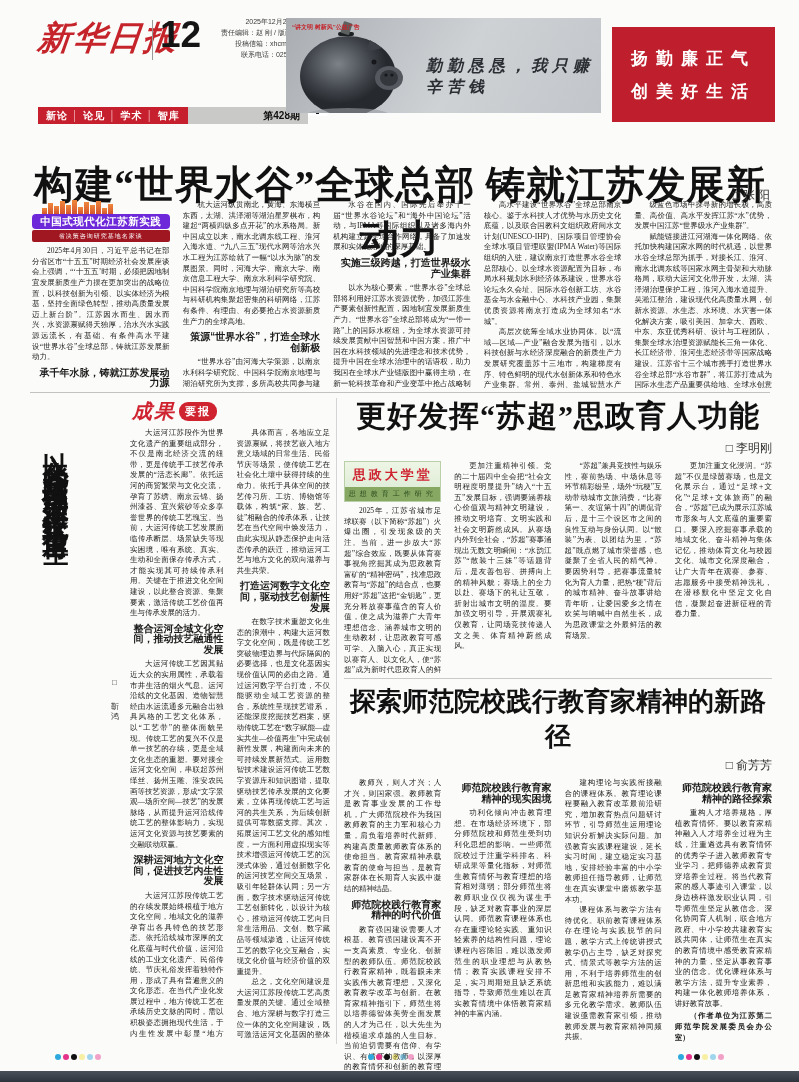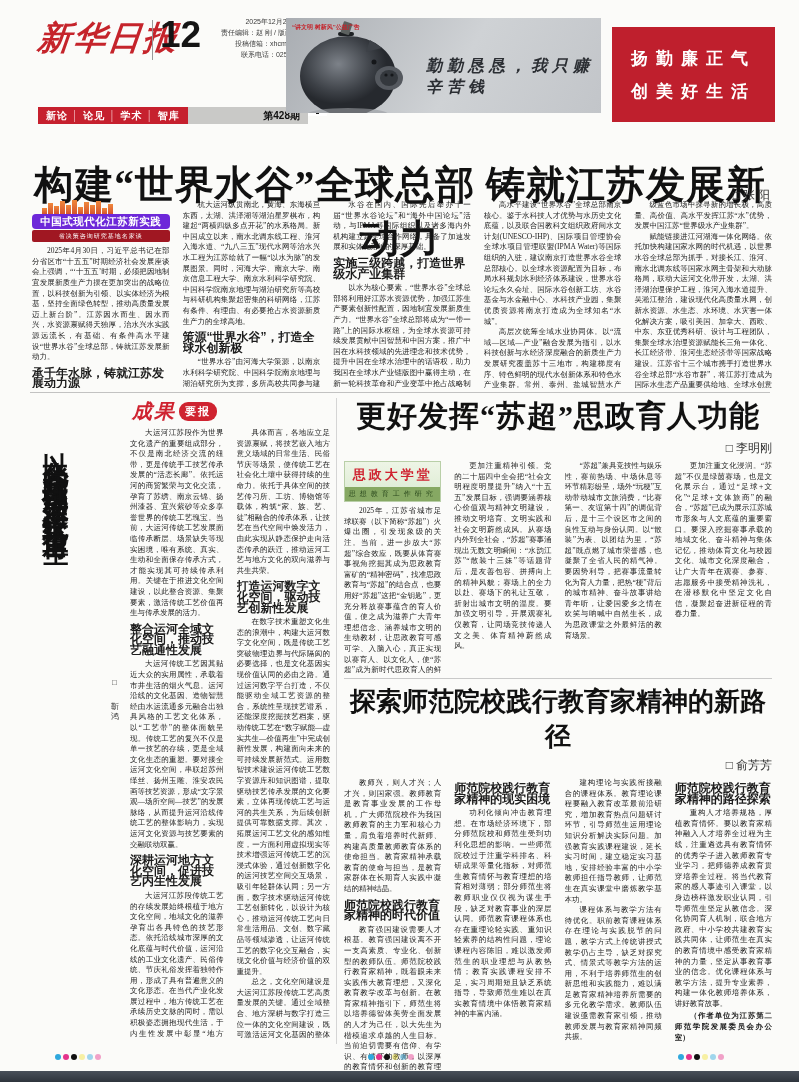--- a/index.html
+++ b/index.html
@@ -37,21 +37,21 @@
          display:flex;flex-direction:column;align-items:center;justify-content:center;gap:10px;}
   .promo .ln{color:#fff;font-size:17px;font-weight:bold;letter-spacing:8px;
              font-family:"Liberation Sans","DejaVu Sans",sans-serif;}
   
   .headline1{position:absolute;left:30px;top:132px;width:740px;text-align:center;
              font-size:39px;font-weight:700;letter-spacing:1px;color:#111;}
   .byline{text-align:right;font-size:12px;color:#333;margin:3px 0;}
   .cols{display:flex;gap:13px;}
   .col{flex:1;overflow:hidden;font-size:7.5px;line-height:10.6px;text-align:justify;}
   .col p.para{margin:0;text-indent:2em;}
-  .col div.subhead{font-weight:bold;text-align:left;font-size:12px;margin:5px 0 4px;
+  .col div.subhead{font-weight:bold;text-align:right;font-size:10px;margin:5px 0 4px;
                    font-family:"Liberation Sans","DejaVu Sans",sans-serif;}
   .col p.note{margin:2px 0 0;font-weight:bold;text-indent:2em;}
   .lead-cols{position:absolute;left:32px;top:200px;width:740px;height:188px;}
   .lead-byline{position:absolute;left:30px;top:184px;width:740px;}
   .mini-logo{width:100%;margin-bottom:4px;}
   .mini-logo .sky{height:14px;display:flex;align-items:flex-end;gap:1px;padding:0 10px;}
   .mini-logo .sky i{display:block;background:linear-gradient(#f0883c,#d5542e);width:5px;}
   .mini-logo .band{background:#6d28d9;border-radius:4px;color:#fff;text-align:center;
                    font-size:10.5px;font-weight:900;letter-spacing:.5px;padding:2px 0;
                    font-family:"Liberation Sans","DejaVu Sans",sans-serif;}

